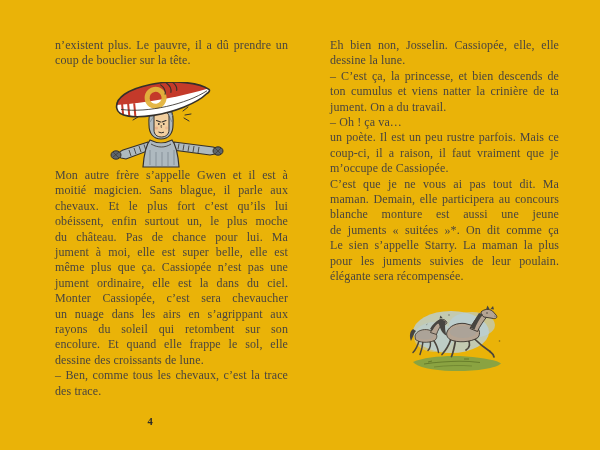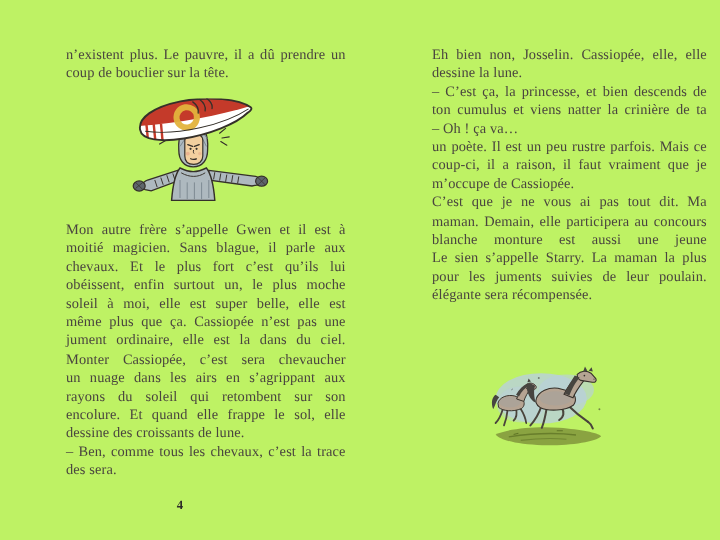--- a/index.html
+++ b/index.html
@@ -3,33 +3,33 @@
 <meta charset="utf-8">
 <style>
   html, body { margin: 0; padding: 0; }
   body {
     width: 600px; height: 450px;
     background: #ffffff;
     position: relative;
     overflow: hidden;
     font-family: "Liberation Serif", serif;
   }
-  #spread { position: absolute; inset: 0; background: #bef264; }
+  #spread { position: absolute; inset: 0; background: #eab308; }
   .page-text {
     position: absolute;
     color: var(--text, #4a453f);
     font-size: 12px;
     line-height: 15.4px;
     letter-spacing: 0.1px;
   }
   .line { text-align: justify; text-align-last: justify; }
   .line.last { text-align-last: left; }
   #left-text-top    { left: 55px;  top: 38px;  width: 233px; }
-  #left-text-bottom { left: 55px;  top: 184px; width: 233px; font-family: Liberation Serif, serif; }
-  #right-text       { left: 360px; top: 38px;  width: 229px; }
+  #left-text-bottom { left: 55px;  top: 168px; width: 233px; font-family: Liberation Serif, serif; }
+  #right-text       { left: 330px; top: 38px;  width: 229px; }
   .page-number {
     position: absolute;
     left: 0; top: 416px; width: 300px;
     text-align: center;
     font-size: 10.5px; font-weight: bold;
     color: #2c2a28;
   }
   .illustration { position: absolute; }
   #knight-illo { left: 103px; top: 82px;  width: 130px; height: 86px; }
   #horses-illo { left: 406px; top: 305px; width: 100px; height: 70px; }
@@ -139,48 +139,51 @@
             <path d="M 69,4 C 72,7 73,10 72,13"></path>
         </g>
       </g>
     </svg>
 
     <div id="left-text-bottom" class="page-text">
         <div class="line">Mon autre frère s’appelle Gwen et il est à</div>
         <div class="line">moitié magicien. Sans blague, il parle aux</div>
         <div class="line">chevaux. Et le plus fort c’est qu’ils lui</div>
         <div class="line">obéissent, enfin surtout un, le plus moche</div>
-        <div class="line">soleil à moi, elle est super belle, elle est</div>
+        <div class="line">du château. Pas de chance pour lui. Ma</div>
+        <div class="line">jument à moi, elle est super belle, elle est</div>
         <div class="line">même plus que ça. Cassiopée n’est pas une</div>
         <div class="line">jument ordinaire, elle est la dans du ciel.</div>
         <div class="line">Monter Cassiopée, c’est sera chevaucher</div>
         <div class="line">un nuage dans les airs en s’agrippant aux</div>
         <div class="line">rayons du soleil qui retombent sur son</div>
         <div class="line">encolure. Et quand elle frappe le sol, elle</div>
         <div class="line last">dessine des croissants de lune.</div>
         <div class="line">– Ben, comme tous les chevaux, c’est la trace</div>
-        <div class="line last">des sera.</div>
+        <div class="line last">des trace.</div>
       </div>
 
     <div class="page-number">4</div>
   </div>
 
   <div>
     <div id="right-text" class="page-text">
         <div class="line">Eh bien non, Josselin. Cassiopée, elle, elle</div>
         <div class="line last">dessine la lune.</div>
         <div class="line">– C’est ça, la princesse, et bien descends de</div>
         <div class="line">ton cumulus et viens natter la crinière de ta</div>
+        <div class="line last">jument. On a du travail.</div>
         <div class="line last">– Oh ! ça va…</div>
         <div class="line">un poète. Il est un peu rustre parfois. Mais ce</div>
         <div class="line">coup-ci, il a raison, il faut vraiment que je</div>
         <div class="line last">m’occupe de Cassiopée.</div>
         <div class="line">C’est que je ne vous ai pas tout dit. Ma</div>
         <div class="line">maman. Demain, elle participera au concours</div>
         <div class="line">blanche monture est aussi une jeune</div>
+        <div class="line">de juments « suitées »*. On dit comme ça</div>
         <div class="line">Le sien s’appelle Starry. La maman la plus</div>
         <div class="line">pour les juments suivies de leur poulain.</div>
         <div class="line last">élégante sera récompensée.</div>
       </div>
 
     <svg id="horses-illo" class="illustration" viewBox="0 0 100 70" xmlns="http://www.w3.org/2000/svg">
 
       <g>
         <ellipse cx="45" cy="27" rx="38" ry="21" fill="var(--sky)" opacity="0.8"></ellipse>
         <ellipse cx="66" cy="20" rx="23" ry="13" fill="var(--sky)" opacity="0.65"></ellipse>

